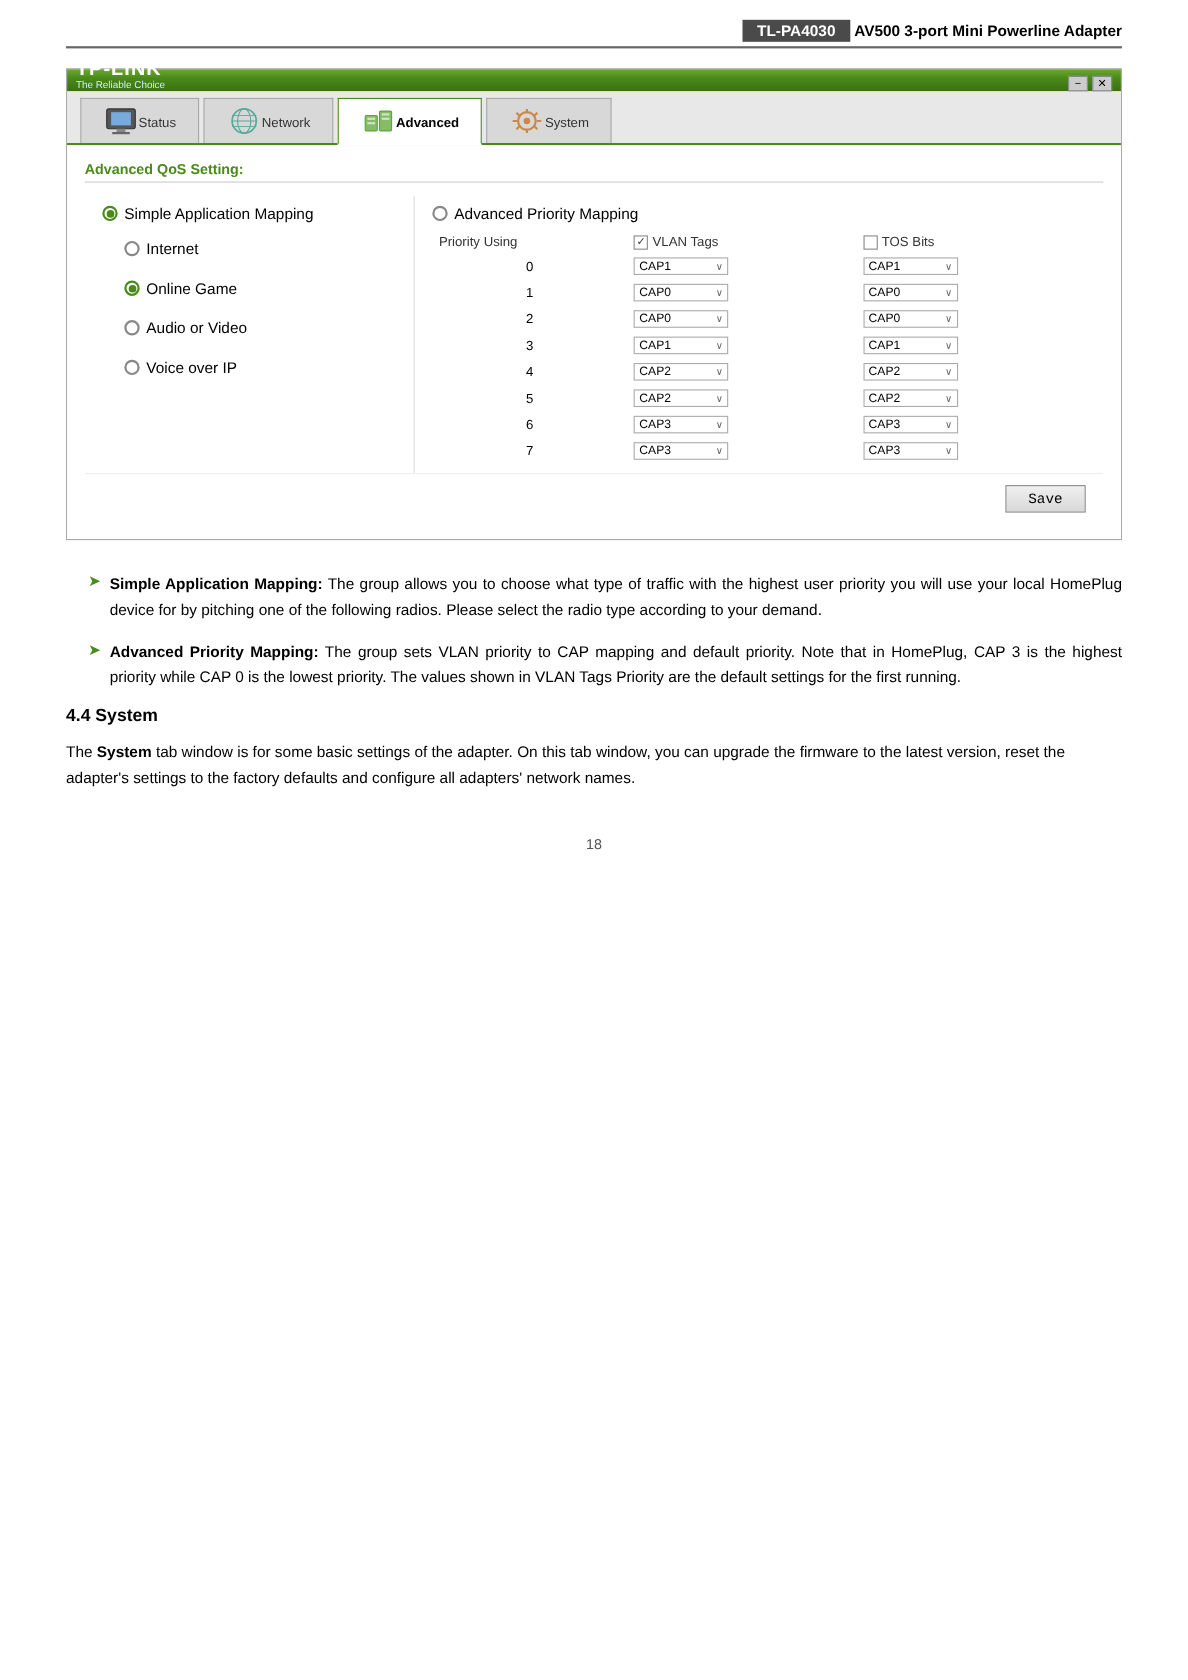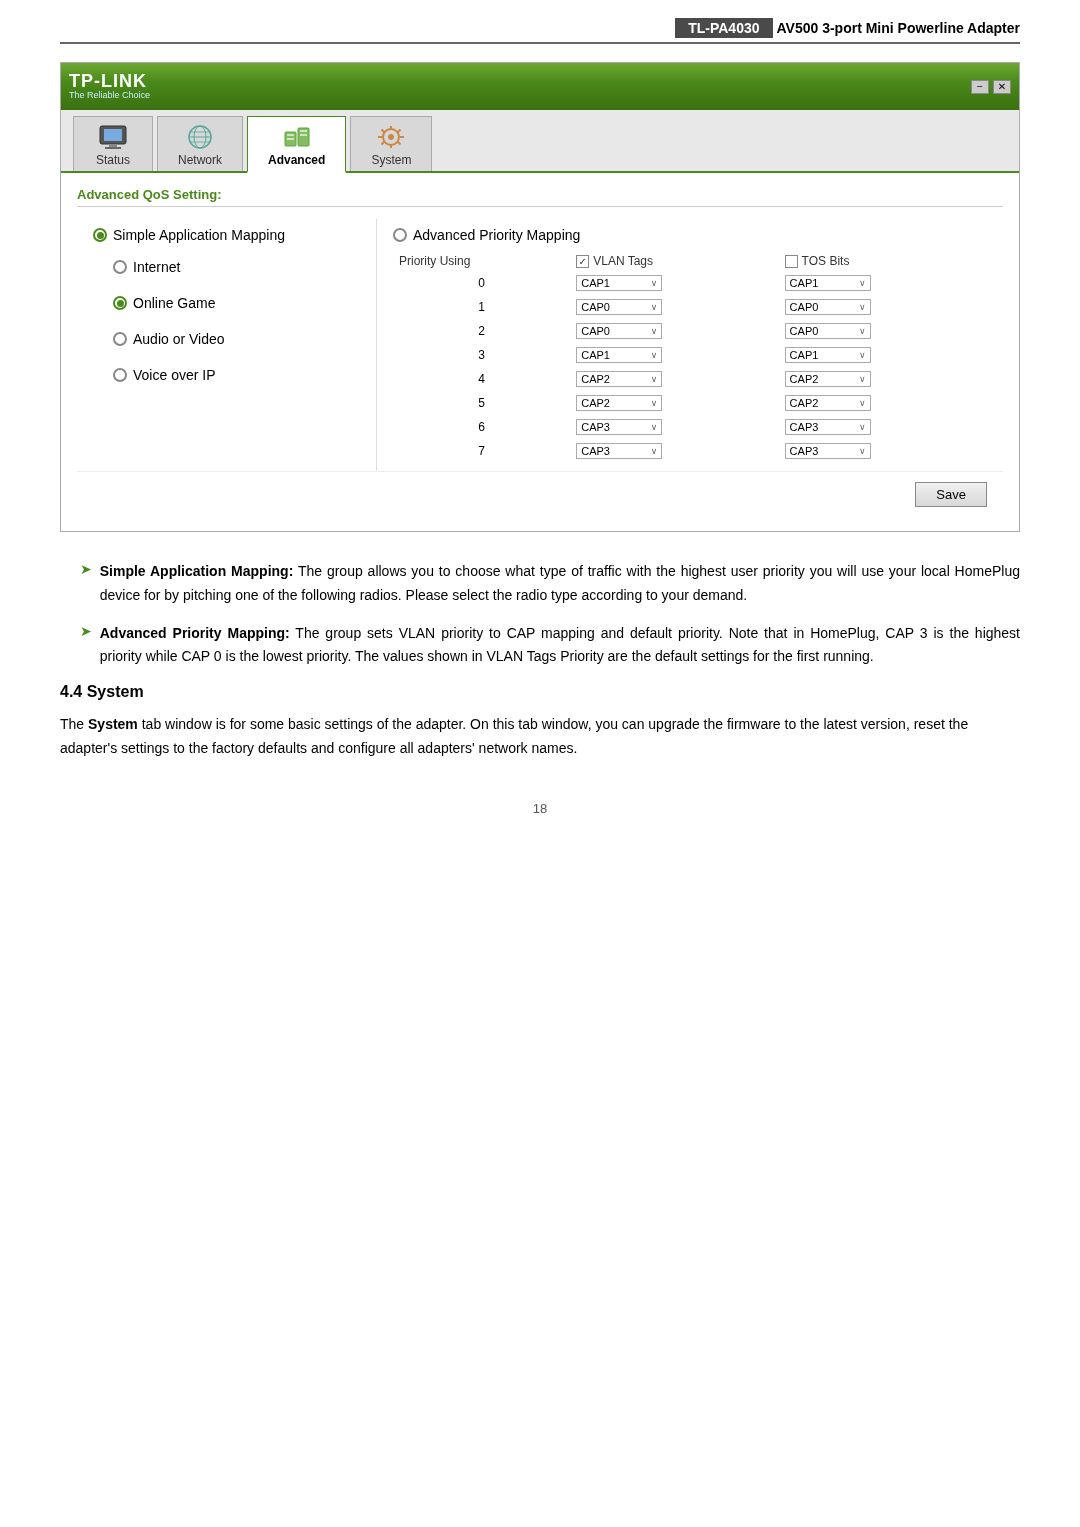--- a/index.html
+++ b/index.html
@@ -33,23 +33,23 @@
 
     
     .ui-window {
       border: 1px solid #aaa;
       background: #f5f5f5;
       margin-bottom: 28px;
     }
 
     .ui-titlebar {
       background: linear-gradient(to bottom, #6da832 0%, #4a8a1a 40%, #3a7010 100%);
-      height: 47px;
-      display: flex;
-      align-items: center;
+      height: 20px;
+      display: flex;
+      align-items: flex-end;
       justify-content: space-between;
       padding: 0 8px;
     }
     .ui-titlebar-logo {
       display: flex;
       flex-direction: column;
       line-height: 1.1;
     }
     .tp-link-logo {
       color: #fff;
@@ -81,21 +81,21 @@
     .nav-tabs {
       background: #e8e8e8;
       display: flex;
       align-items: flex-end;
       padding: 6px 12px 0 12px;
       border-bottom: 2px solid #4a8a1a;
       gap: 4px;
     }
     .nav-tab {
       display: flex;
-      flex-direction: column;
+      flex-direction: row;
       align-items: center;
       padding: 6px 20px 4px;
       background: #d8d8d8;
       border: 1px solid #aaa;
       border-bottom: none;
       cursor: pointer;
       min-width: 80px;
     }
     .nav-tab.active {
       background: #fff;
@@ -258,20 +258,21 @@
       border-top: 1px solid #eee;
     }
 
     .save-btn {
       background: linear-gradient(to bottom, #f0f0f0, #d8d8d8);
       border: 1px solid #888;
       padding: 4px 20px;
       font-size: 13px;
       cursor: pointer;
       min-width: 70px;
+      font-family: Liberation Mono, monospace;
     }
 
     
     .body-text {
       margin-bottom: 16px;
       line-height: 1.7;
     }
 
     .bullet-item {
       display: flex;

